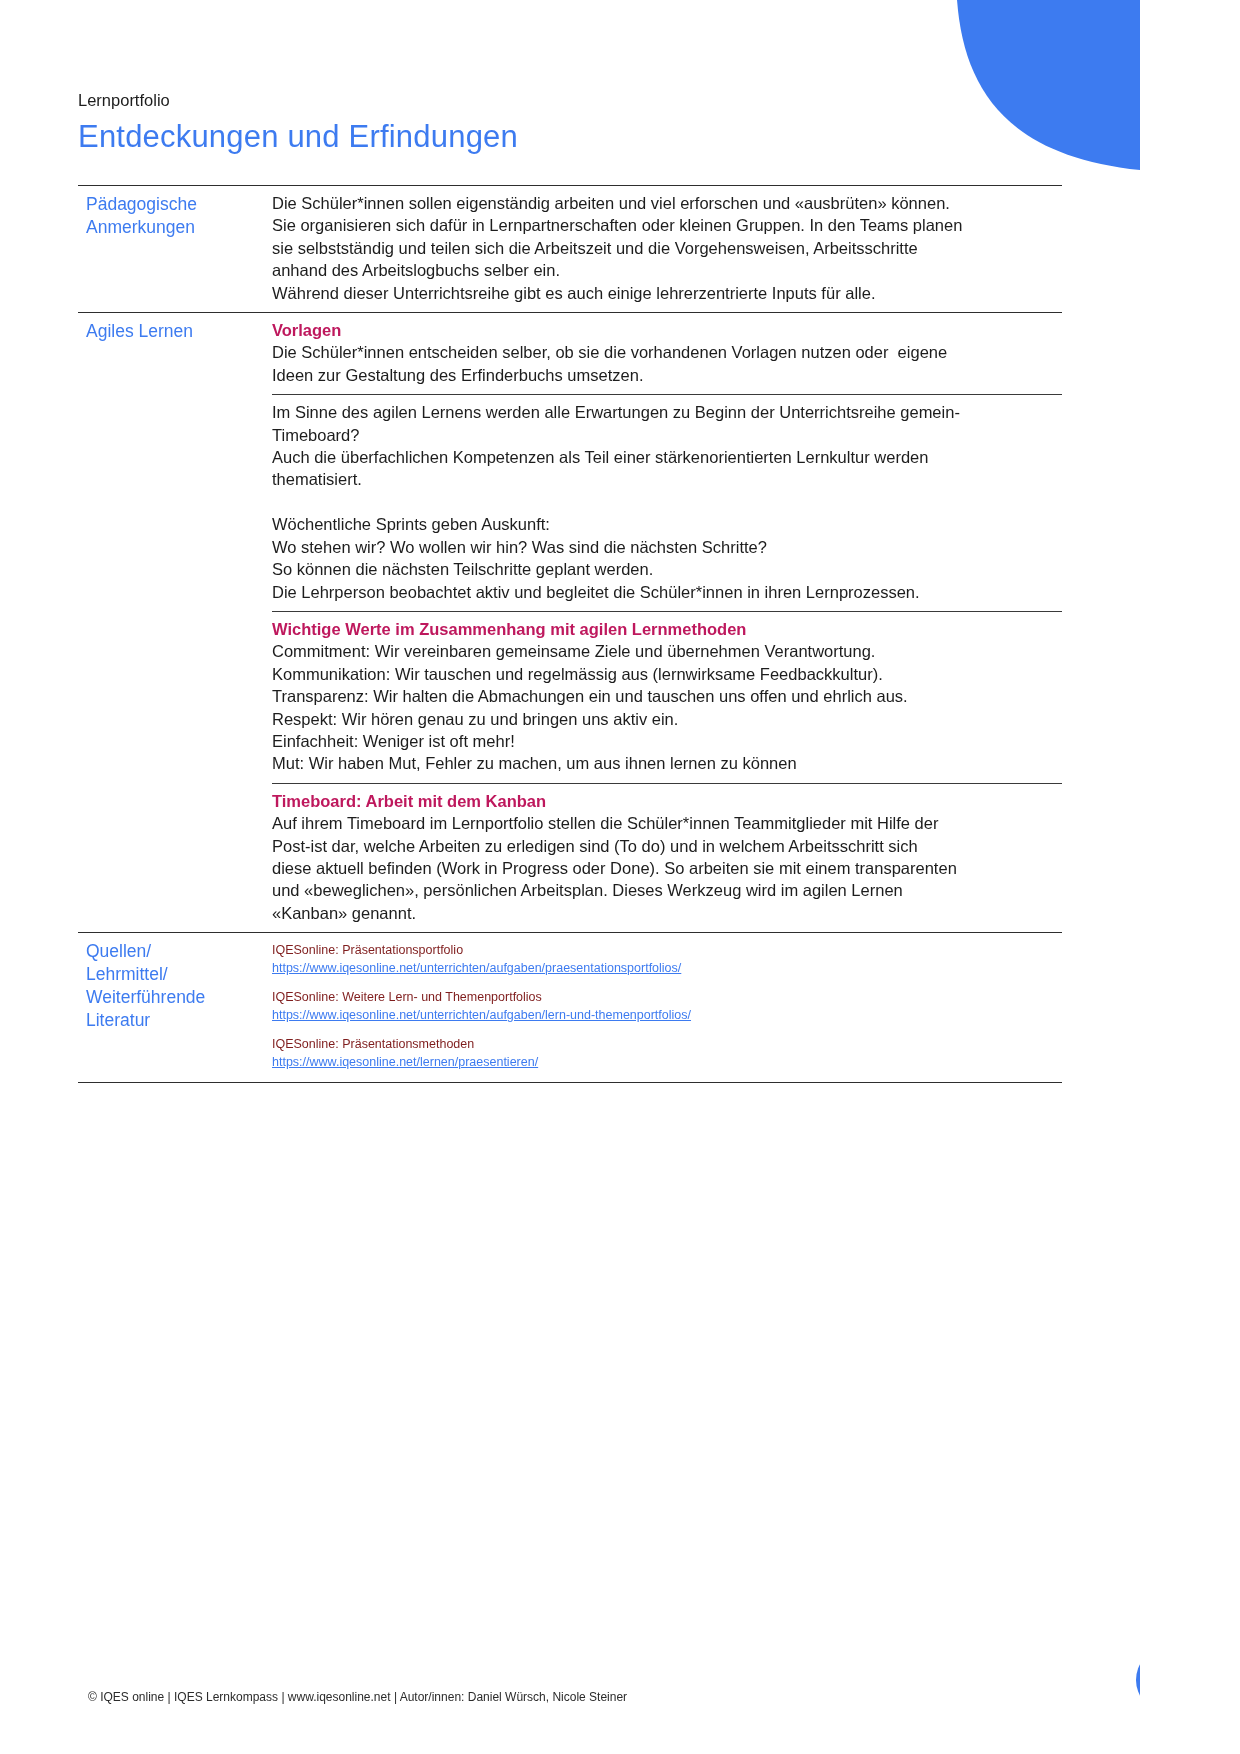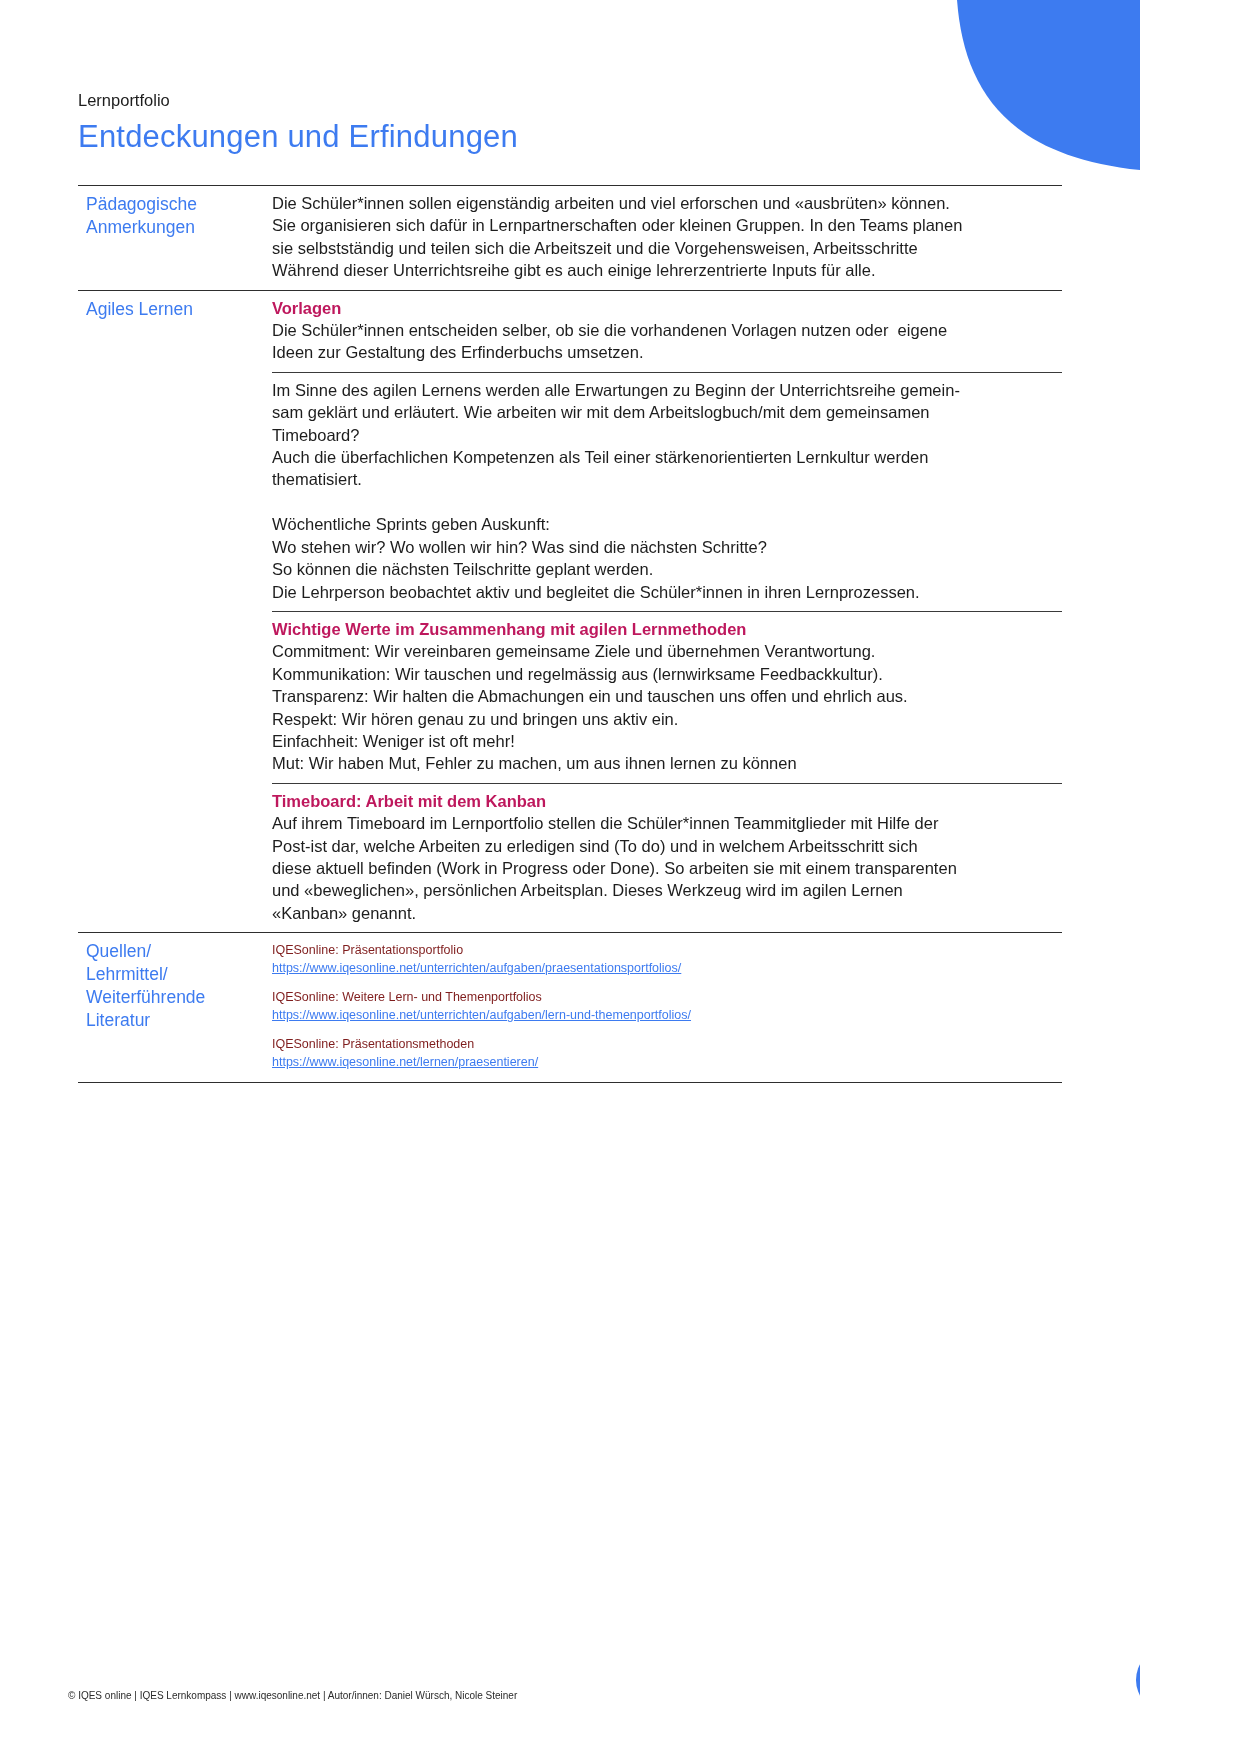--- a/index.html
+++ b/index.html
@@ -27,21 +27,21 @@
   .block + .block { border-top:1px solid #3a3a3a; }
   .block-heading { font-size:16.5px; line-height:22.4px; font-weight:700; color:#be185d; }
   .line { font-size:16.5px; line-height:22.4px; color:#1d1d1d; white-space:pre-wrap; }
 
   .sources { padding:9px 0 12px 0; display:flex; flex-direction:column; gap:13px; }
   .source-title { font-size:12.5px; line-height:16px; color:#7f1d1d; }
   .source-link { font-size:12.5px; line-height:16px; color:#3d7bf0;
                  text-decoration:underline; display:inline-block; width:max-content; }
 
   
-  .footer { position:absolute; left:68px; top:1690px; font-size:10px; color:#2b2b2b; }
+  .footer { position:absolute; left:88px; top:1690px; font-size:12px; color:#2b2b2b; }
   .badge { position:absolute; left:1136px; top:1650px; width:59px; height:60px;
            background:#3d7bf0; color:#ffffff; font-size:20px; font-weight:400;
            display:flex; align-items:center; justify-content:center;
            border-radius:46% 54% 52% 48% / 50% 46% 54% 50%; }
 </style>
 </head>
 <body>
 
 <div class="page">
 
@@ -58,37 +58,37 @@
       <div class="row">
         <div class="label-cell">
           <div class="label-line">Pädagogische</div>
           <div class="label-line">Anmerkungen</div>
         </div>
         <div class="content-cell">
           <div class="block">
             <div class="line">Die Schüler*innen sollen eigenständig arbeiten und viel erforschen und «ausbrüten» können.</div>
             <div class="line">Sie organisieren sich dafür in Lernpartnerschaften oder kleinen Gruppen. In den Teams planen</div>
             <div class="line">sie selbstständig und teilen sich die Arbeitszeit und die Vorgehensweisen, Arbeitsschritte</div>
+            <div class="line">anhand des Arbeitslogbuchs selber ein.</div>
             <div class="line">Während dieser Unterrichtsreihe gibt es auch einige lehrerzentrierte Inputs für alle.</div>
           </div>
         </div>
       </div>
       <div class="row">
         <div class="label-cell">
           <div class="label-line">Agiles Lernen</div>
         </div>
         <div class="content-cell">
           <div class="block">
             <div class="block-heading">Vorlagen</div>
             <div class="line">Die Schüler*innen entscheiden selber, ob sie die vorhandenen Vorlagen nutzen oder  eigene</div>
             <div class="line">Ideen zur Gestaltung des Erfinderbuchs umsetzen.</div>
           </div>
           <div class="block">
             <div class="line">Im Sinne des agilen Lernens werden alle Erwartungen zu Beginn der Unterrichtsreihe gemein-</div>
-            <div class="line">sam geklärt und erläutert. Wie arbeiten wir mit dem Arbeitslogbuch/mit dem gemeinsamen</div>
             <div class="line">Timeboard?</div>
             <div class="line">Auch die überfachlichen Kompetenzen als Teil einer stärkenorientierten Lernkultur werden</div>
             <div class="line">thematisiert.</div>
             <div class="line">&nbsp;</div>
             <div class="line">Wöchentliche Sprints geben Auskunft:</div>
             <div class="line">Wo stehen wir? Wo wollen wir hin? Was sind die nächsten Schritte?</div>
             <div class="line">So können die nächsten Teilschritte geplant werden.</div>
             <div class="line">Die Lehrperson beobachtet aktiv und begleitet die Schüler*innen in ihren Lernprozessen.</div>
           </div>
           <div class="block">

